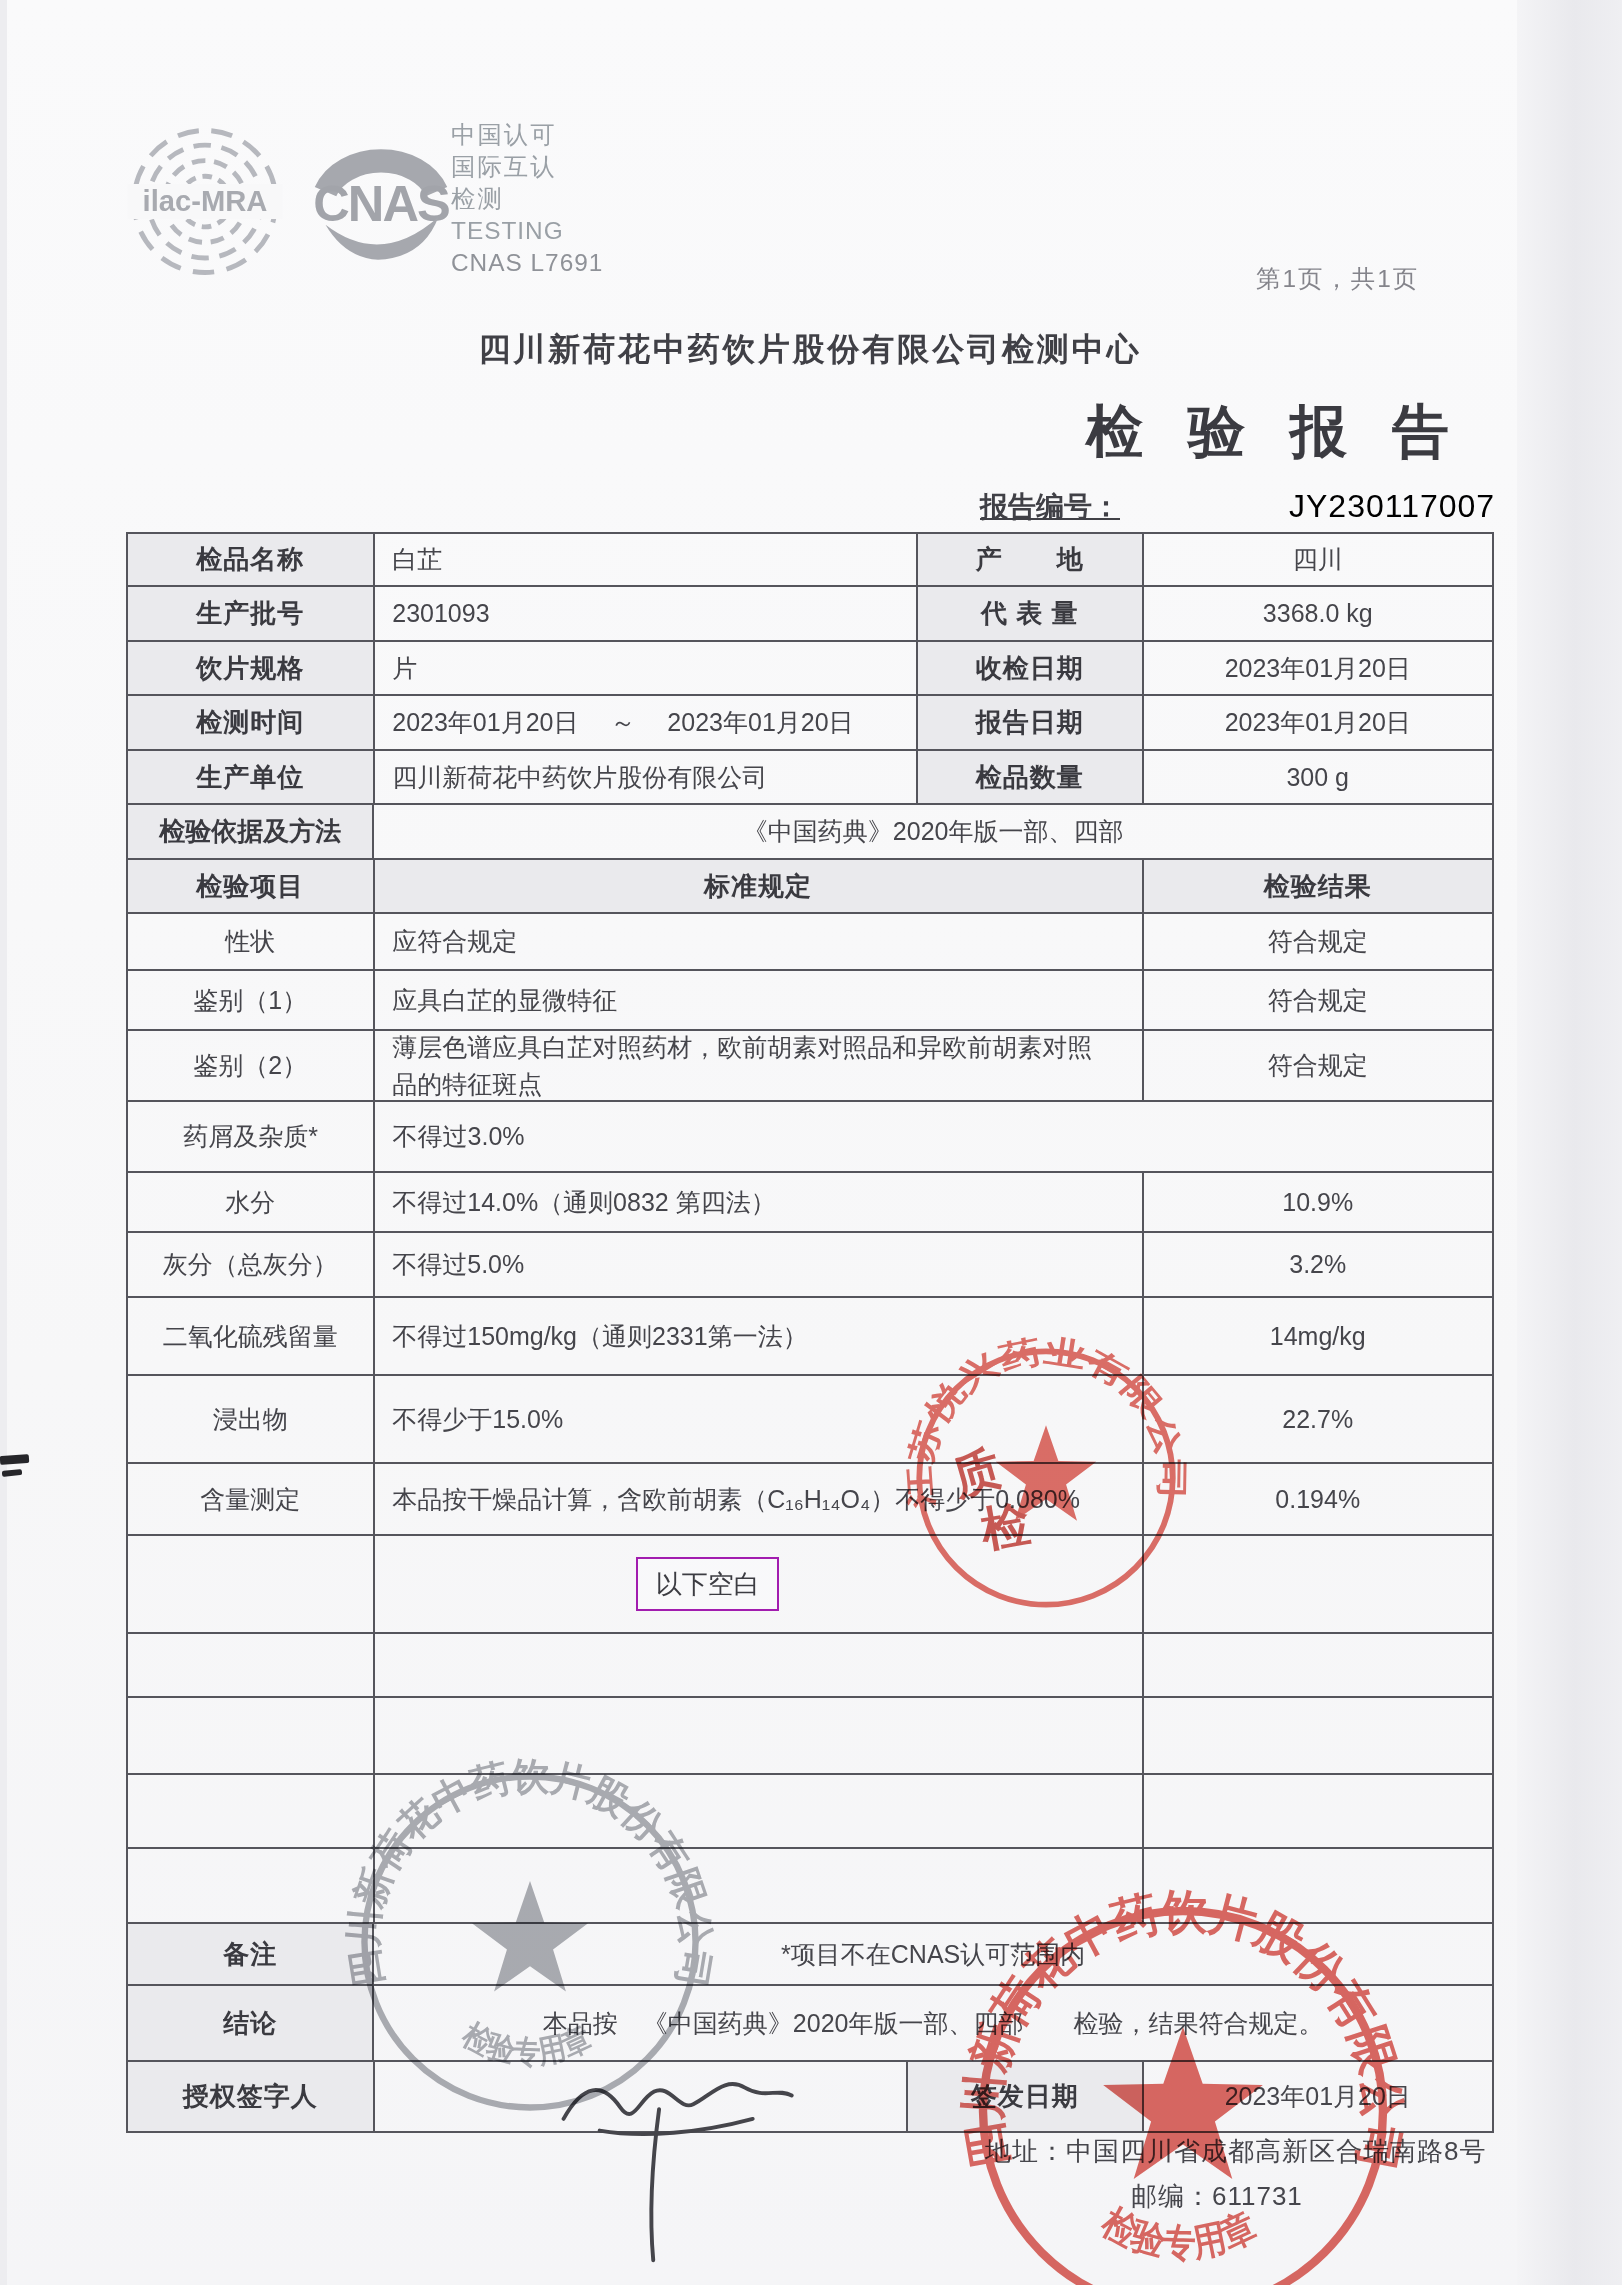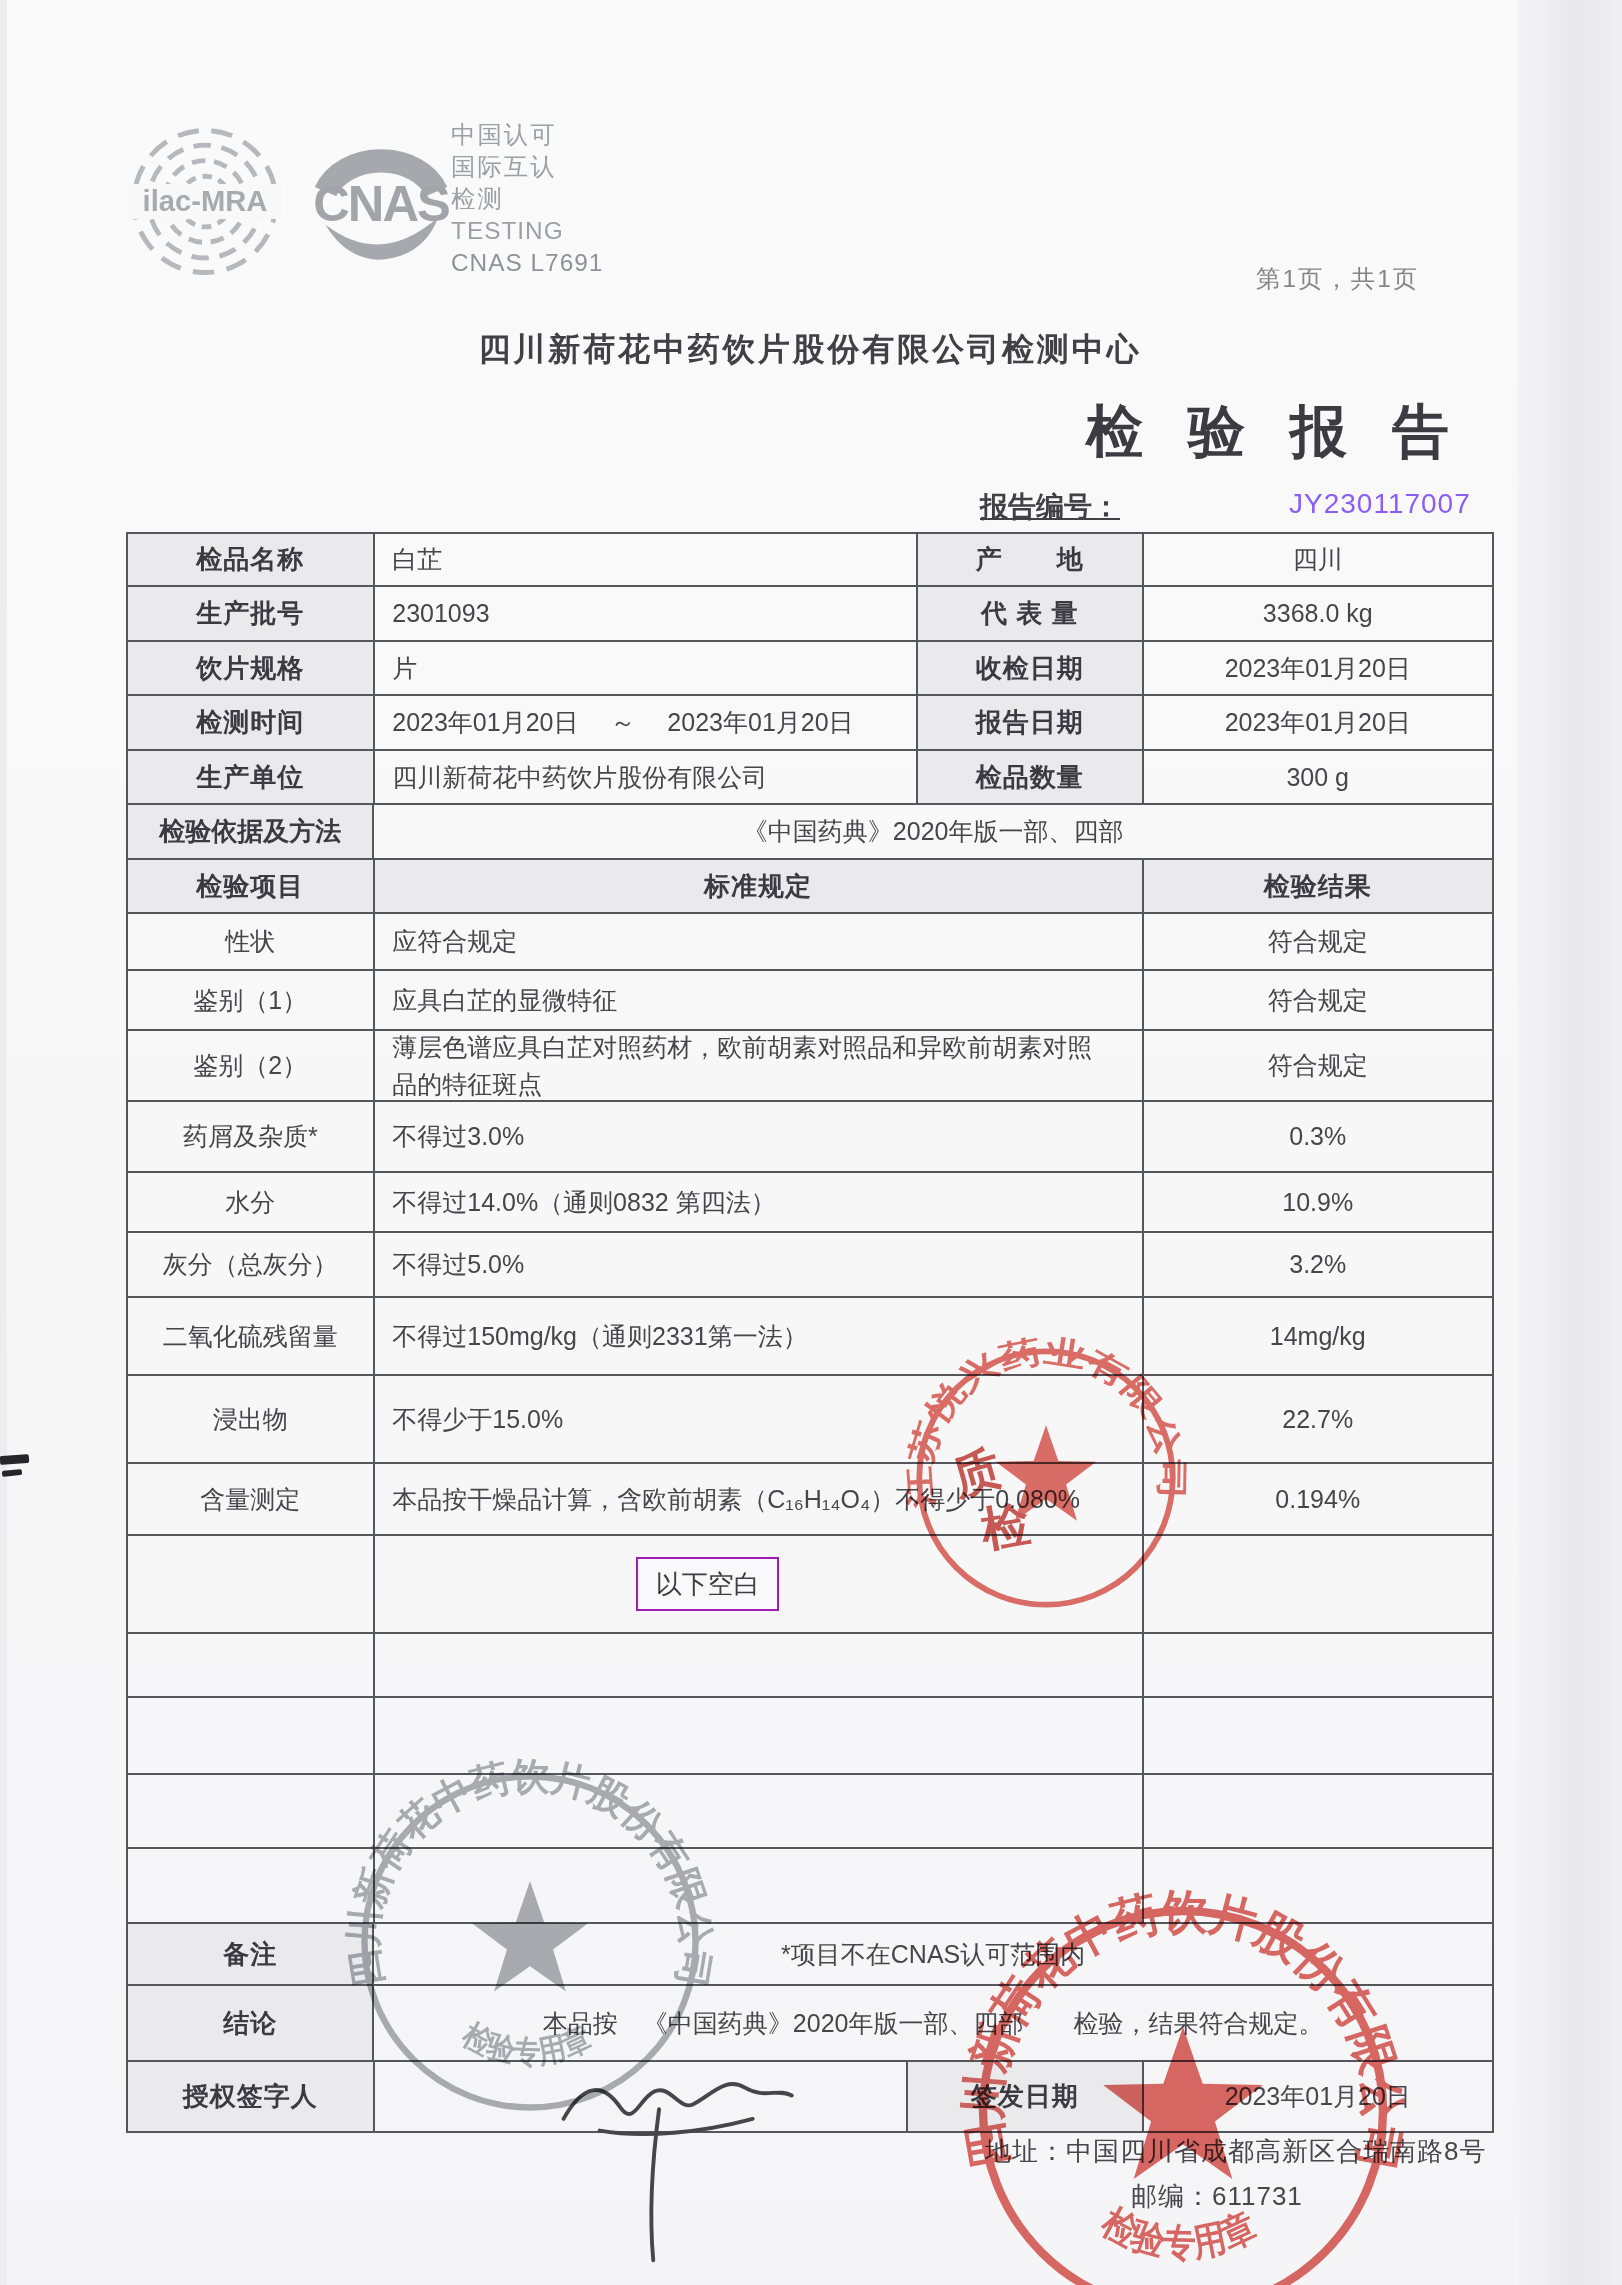--- a/index.html
+++ b/index.html
@@ -17,21 +17,21 @@
   .edge-mark{background:#26262a;border-radius:2px;}
   .cnas-lines{left:451px;top:119px;font-size:24.4px;line-height:32px;color:#9aa0a6;letter-spacing:2px;}
   .cnas-lines .en{letter-spacing:1px;}
   .page-indicator{left:1256px;top:263px;font-size:24.4px;color:#84848b;letter-spacing:2px;}
   
   .org-title{left:126px;top:328px;width:1368px;text-align:center;
     font-size:32px;font-weight:bold;letter-spacing:2.9px;color:#404046;}
   .report-title{left:126px;top:394px;width:1368px;text-align:right;
     font-size:57px;font-weight:bold;letter-spacing:45px;text-indent:45px;color:#3b3b41;}
   .report-no-label{left:980px;top:488px;font-size:28px;font-weight:bold;color:#404046;text-decoration:underline;}
-  .report-no-value{left:1289px;top:488px;font-size:28px;color:#8b5cf6;letter-spacing:1px;}
+  .report-no-value{left:1289px;top:488px;font-size:32px;color:#000000;letter-spacing:1px;}
   
   .rtable{left:126px;top:532px;width:1368px;border:2.9px solid #55555c;box-sizing:border-box;background:transparent;}
   .trow{display:flex;border-top:2px solid #55555c;box-sizing:border-box;}
   .trow:first-child{border-top:none;}
   .cell{box-sizing:border-box;display:flex;align-items:center;border-left:2px solid #55555c;
     font-size:25px;color:#45454b;padding:2px 9.8px;}
   .cell:first-child{border-left:none;}
   .lbl{justify-content:center;background:#eaeaed;font-weight:bold;color:#3a3a40;font-size:26px;letter-spacing:1px;text-align:center;}
   .valL{justify-content:flex-start;padding-left:17.6px;}
   .valC{justify-content:center;text-align:center;}
@@ -150,21 +150,20 @@
     <div class="cell valC r3">符合规定</div>
   </div>
   <div class="trow" style="height:71px">
     <div class="cell valC r1">鉴别（2）</div>
     <div class="cell valL r2 std">薄层色谱应具白芷对照药材，欧前胡素对照品和异欧前胡素对照品的特征斑点</div>
     <div class="cell valC r3">符合规定</div>
   </div>
   <div class="trow" style="height:71px">
     <div class="cell valC r1">药屑及杂质*</div>
     <div class="cell valL r2 std">不得过3.0%</div>
-    <div class="cell valC r3">0.3%</div>
   </div>
   <div class="trow" style="height:60px">
     <div class="cell valC r1">水分</div>
     <div class="cell valL r2 std">不得过14.0%（通则0832 第四法）</div>
     <div class="cell valC r3">10.9%</div>
   </div>
   <div class="trow" style="height:65px">
     <div class="cell valC r1">灰分（总灰分）</div>
     <div class="cell valL r2 std">不得过5.0%</div>
     <div class="cell valC r3">3.2%</div>

